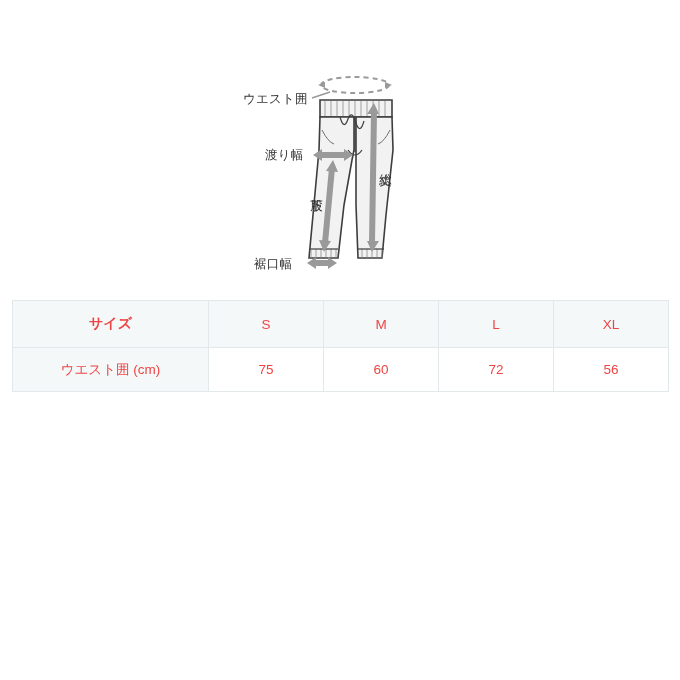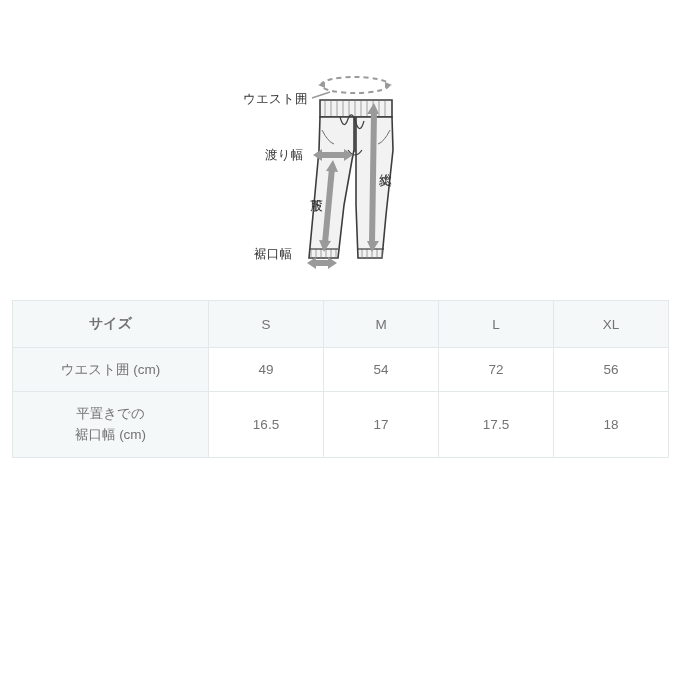--- a/index.html
+++ b/index.html
@@ -39,21 +39,21 @@
     letter-spacing: 0.2px;
   }
   .diag-label.vertical {
     writing-mode: vertical-rl;
     text-orientation: upright;
     white-space: nowrap;
     letter-spacing: 1px;
   }
   #lbl-waist  { left: 243px; top: 92px;  }
   #lbl-thigh  { left: 265px; top: 148px; }
-  #lbl-hem    { left: 254px; top: 247px; }
+  #lbl-hem    { left: 254px; top: 257px; }
   #lbl-inseam { left: 309px; top: 190px; }
   #lbl-total  { left: 378px; top: 163px; }
 
   
   .table-wrap {
     position: absolute;
     left: 12px;
     top: 300px;
     width: 656px;
   }
@@ -61,21 +61,21 @@
     border-collapse: collapse;
     width: 656px;
     table-layout: fixed;
     font-size: 13.5px;
   }
   table.size-table th,
   table.size-table td {
     border: 1px solid #e3e8ea;
     text-align: center;
     vertical-align: middle;
-    color: #737373;
+    color: #ef4444;
     font-weight: normal;
     padding: 0;
   }
   table.size-table thead th {
     background: #f4f8f9;
     height: 46px;
     font-weight: bold;
     font-size: 14px;
   }
   table.size-table thead th.col-head {
@@ -211,30 +211,22 @@
           <th>サイズ</th>
           <th class="col-head">S</th>
           <th class="col-head">M</th>
           <th class="col-head">L</th>
           <th class="col-head">XL</th>
         </tr>
       </thead>
       <tbody>
         <tr>
           <th>ウエスト囲 (cm)</th>
-          <td>49</td>
-          <td>54</td>
+          <td>75</td>
+          <td>60</td>
           <td>72</td>
           <td>56</td>
-        </tr>
-        <tr class="tall">
-          <th class="label-two-line">平置きでの
-裾口幅 (cm)</th>
-          <td>16.5</td>
-          <td>17</td>
-          <td>17.5</td>
-          <td>18</td>
         </tr>
       </tbody>
     </table>
   </div>
 
 </div>
 
 </body></html>

